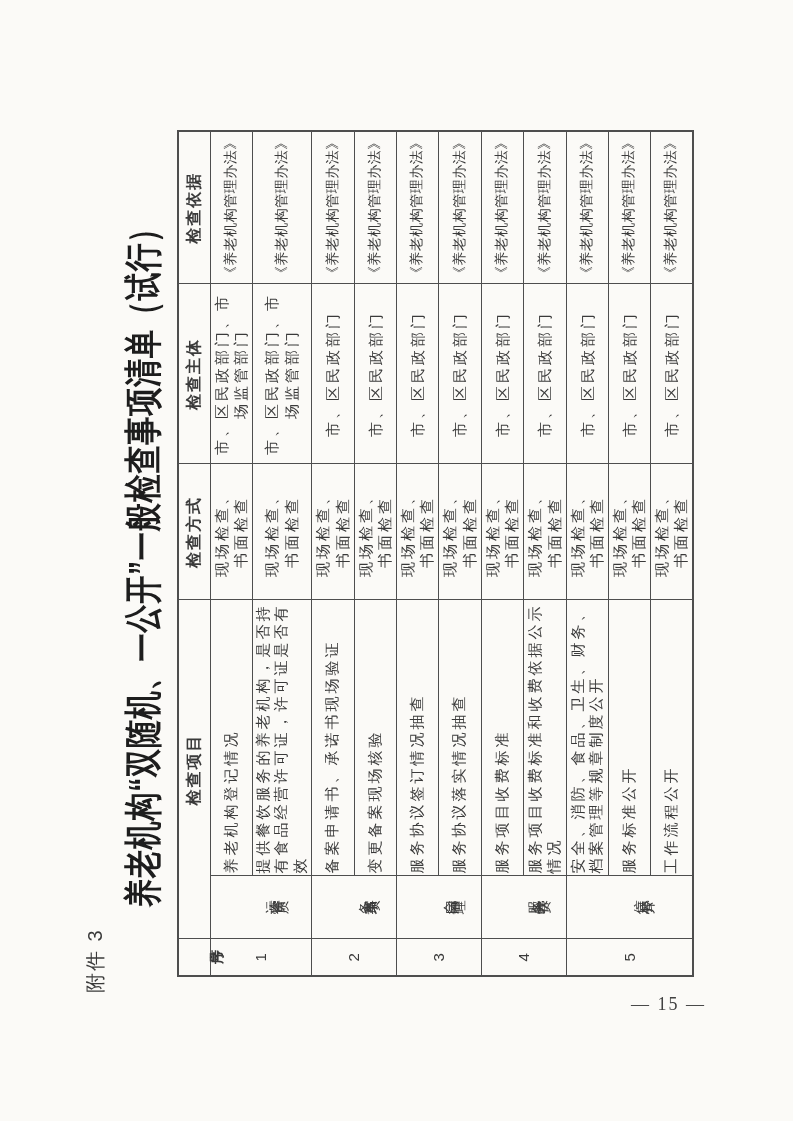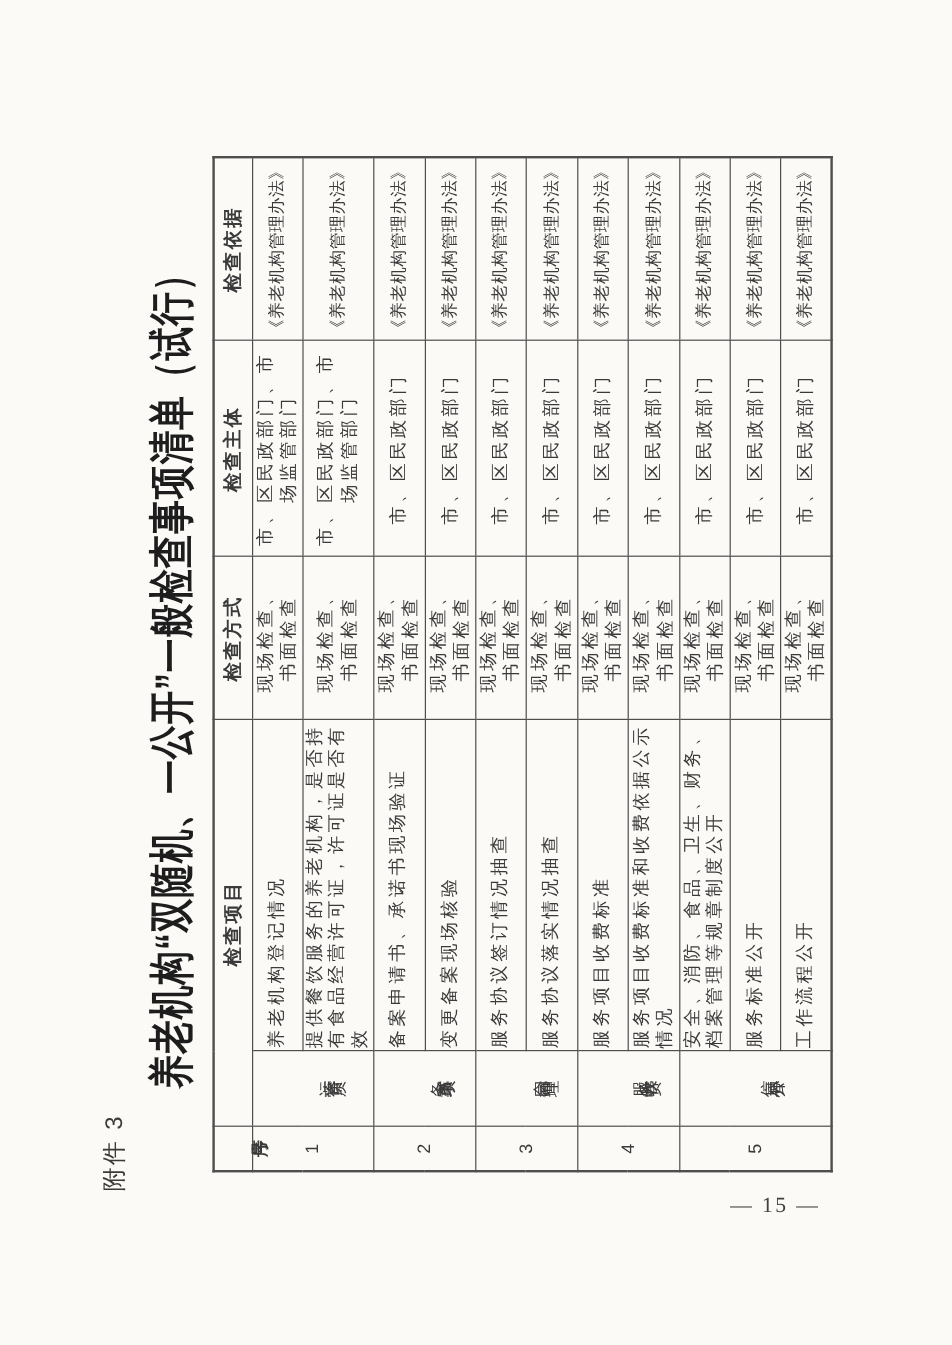--- a/index.html
+++ b/index.html
@@ -62,21 +62,21 @@
   .vtext{
     display:inline-block;
     writing-mode:vertical-lr;text-orientation:upright;
     letter-spacing:3px;line-height:1.1;
   }
   th .vtext{letter-spacing:1px;font-weight:700;}
 
   .page-number{
     position:absolute;left:586px;top:994px;width:120px;
     font-family:"Liberation Serif","DejaVu Serif",serif;
-    font-size:18px;color:#414141;letter-spacing:2px;text-align:center;
+    font-size:18px;color:#414141;letter-spacing:2px;text-align:right;
   }
 </style>
 </head>
 <body>
 
 <div class="page">
 
   <div class="landscape">
 
     <div class="attachment-label">附件 3</div>

